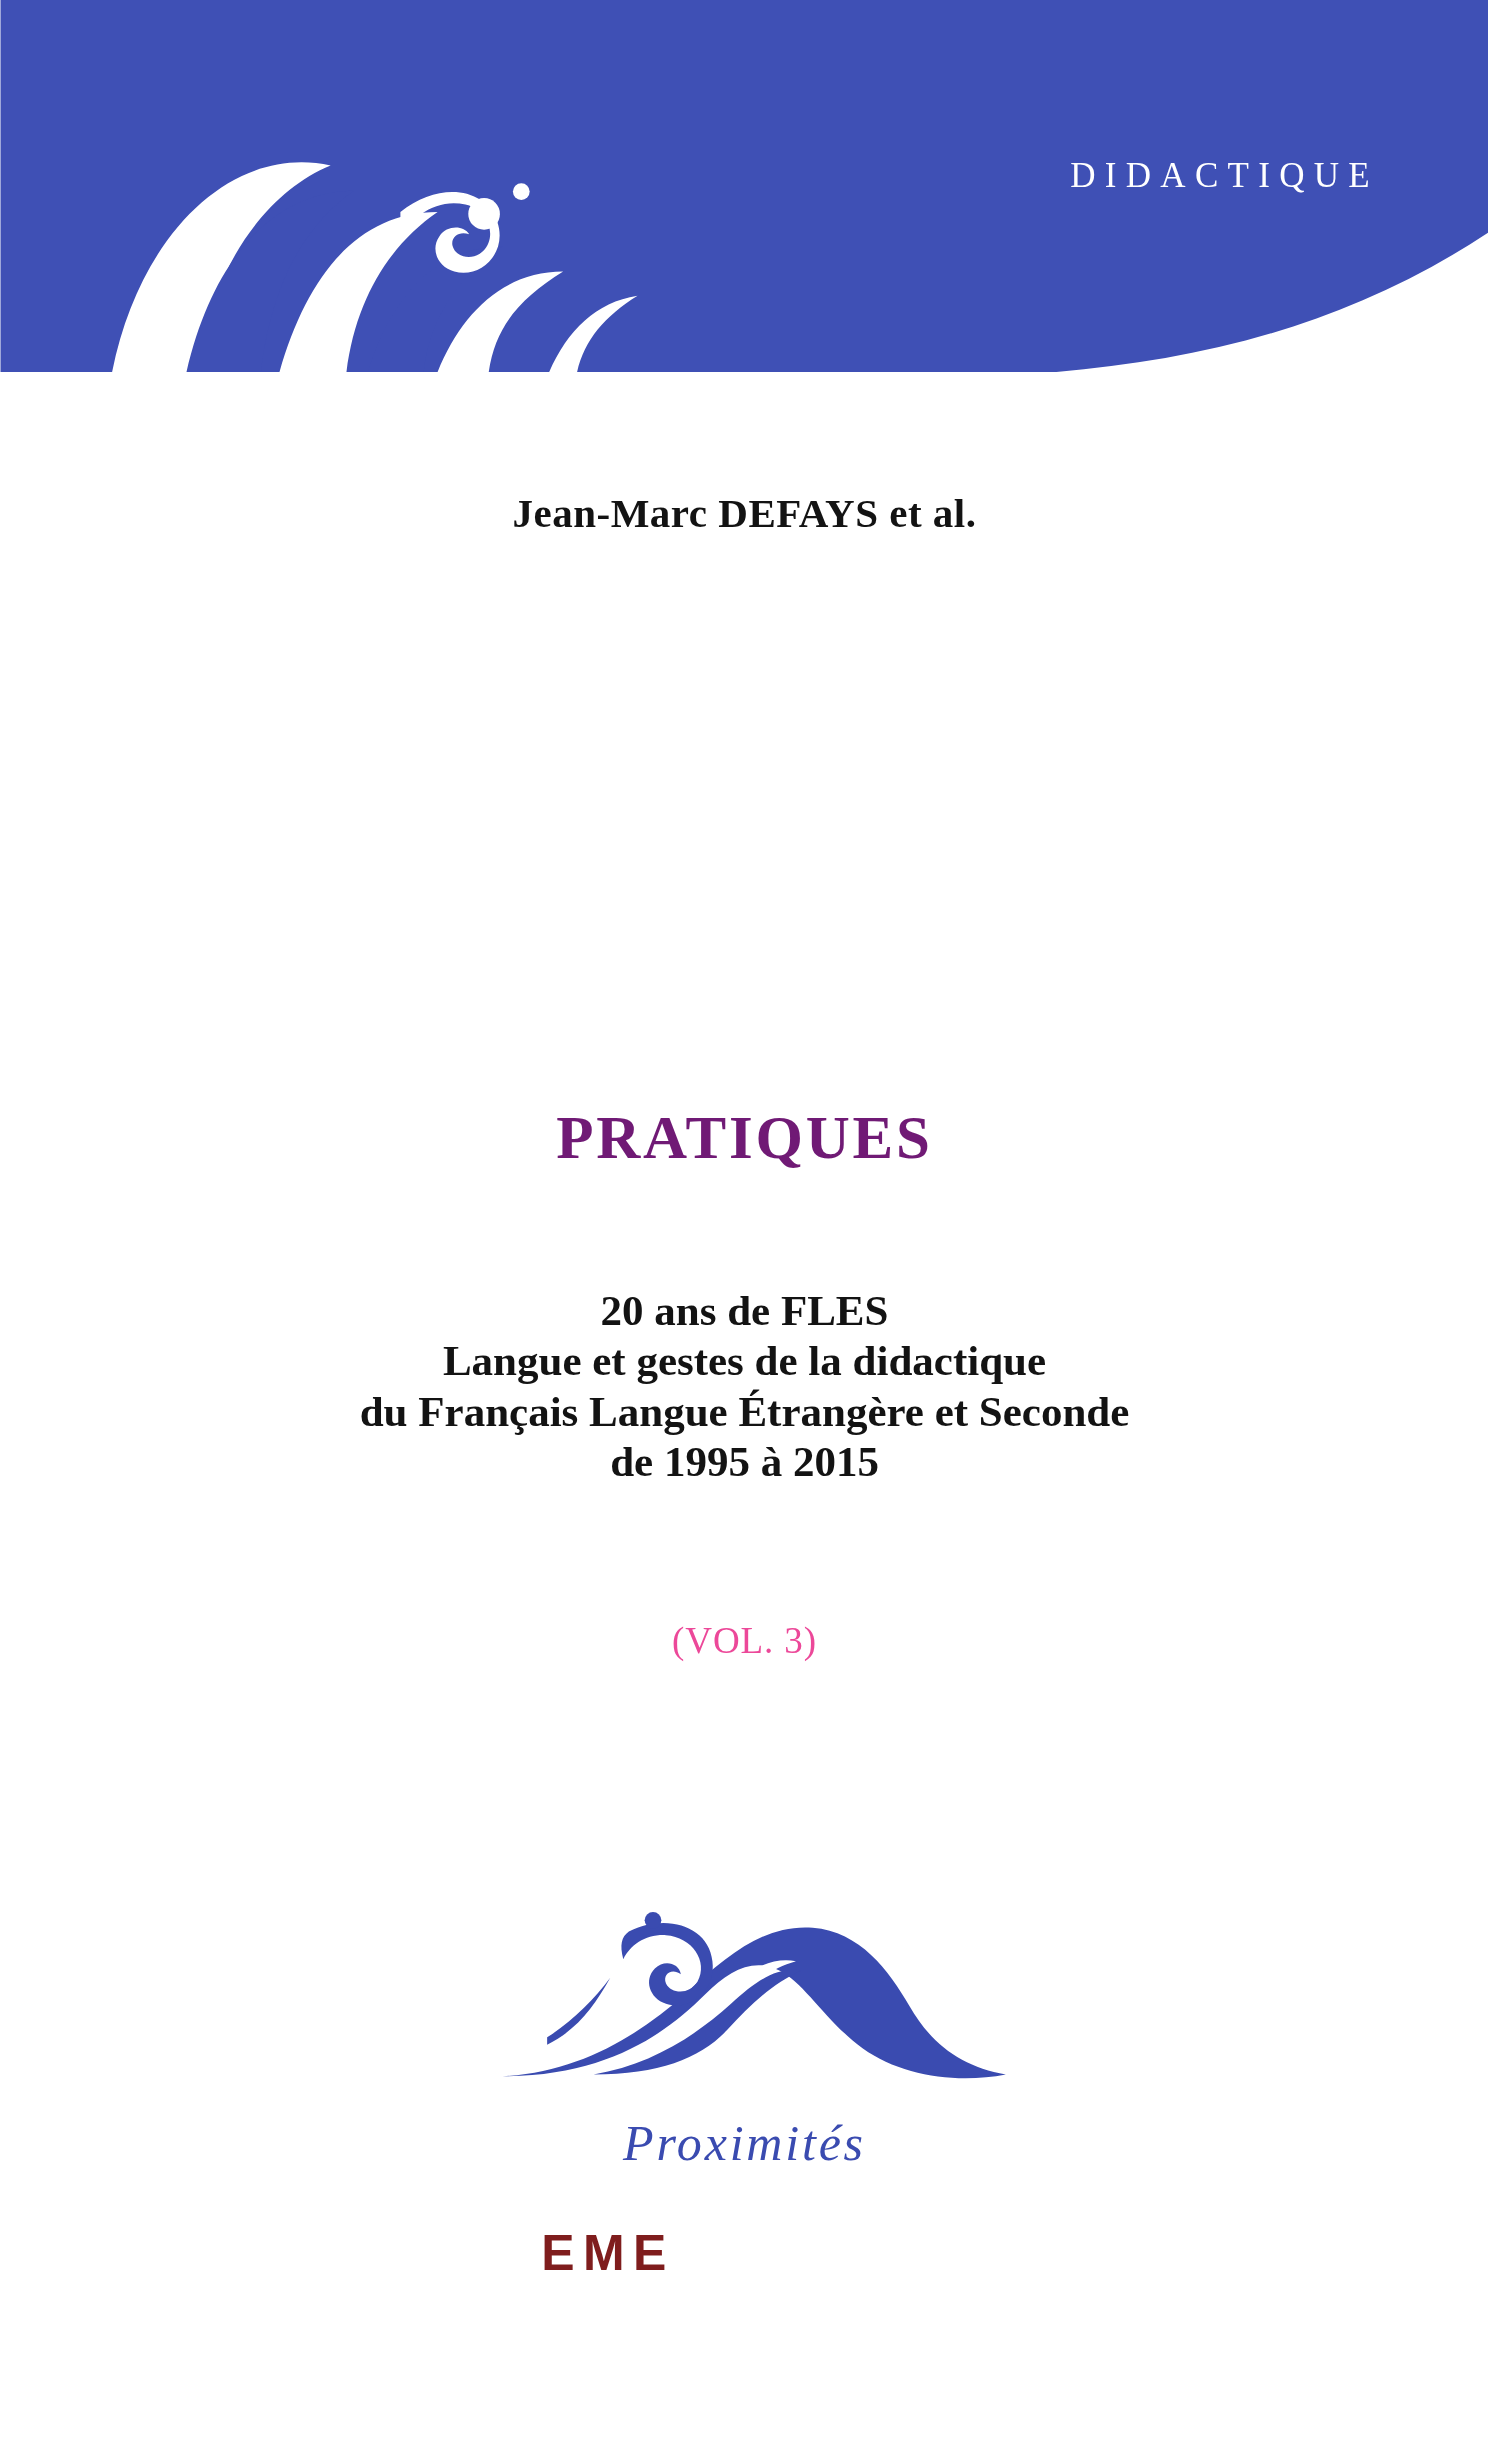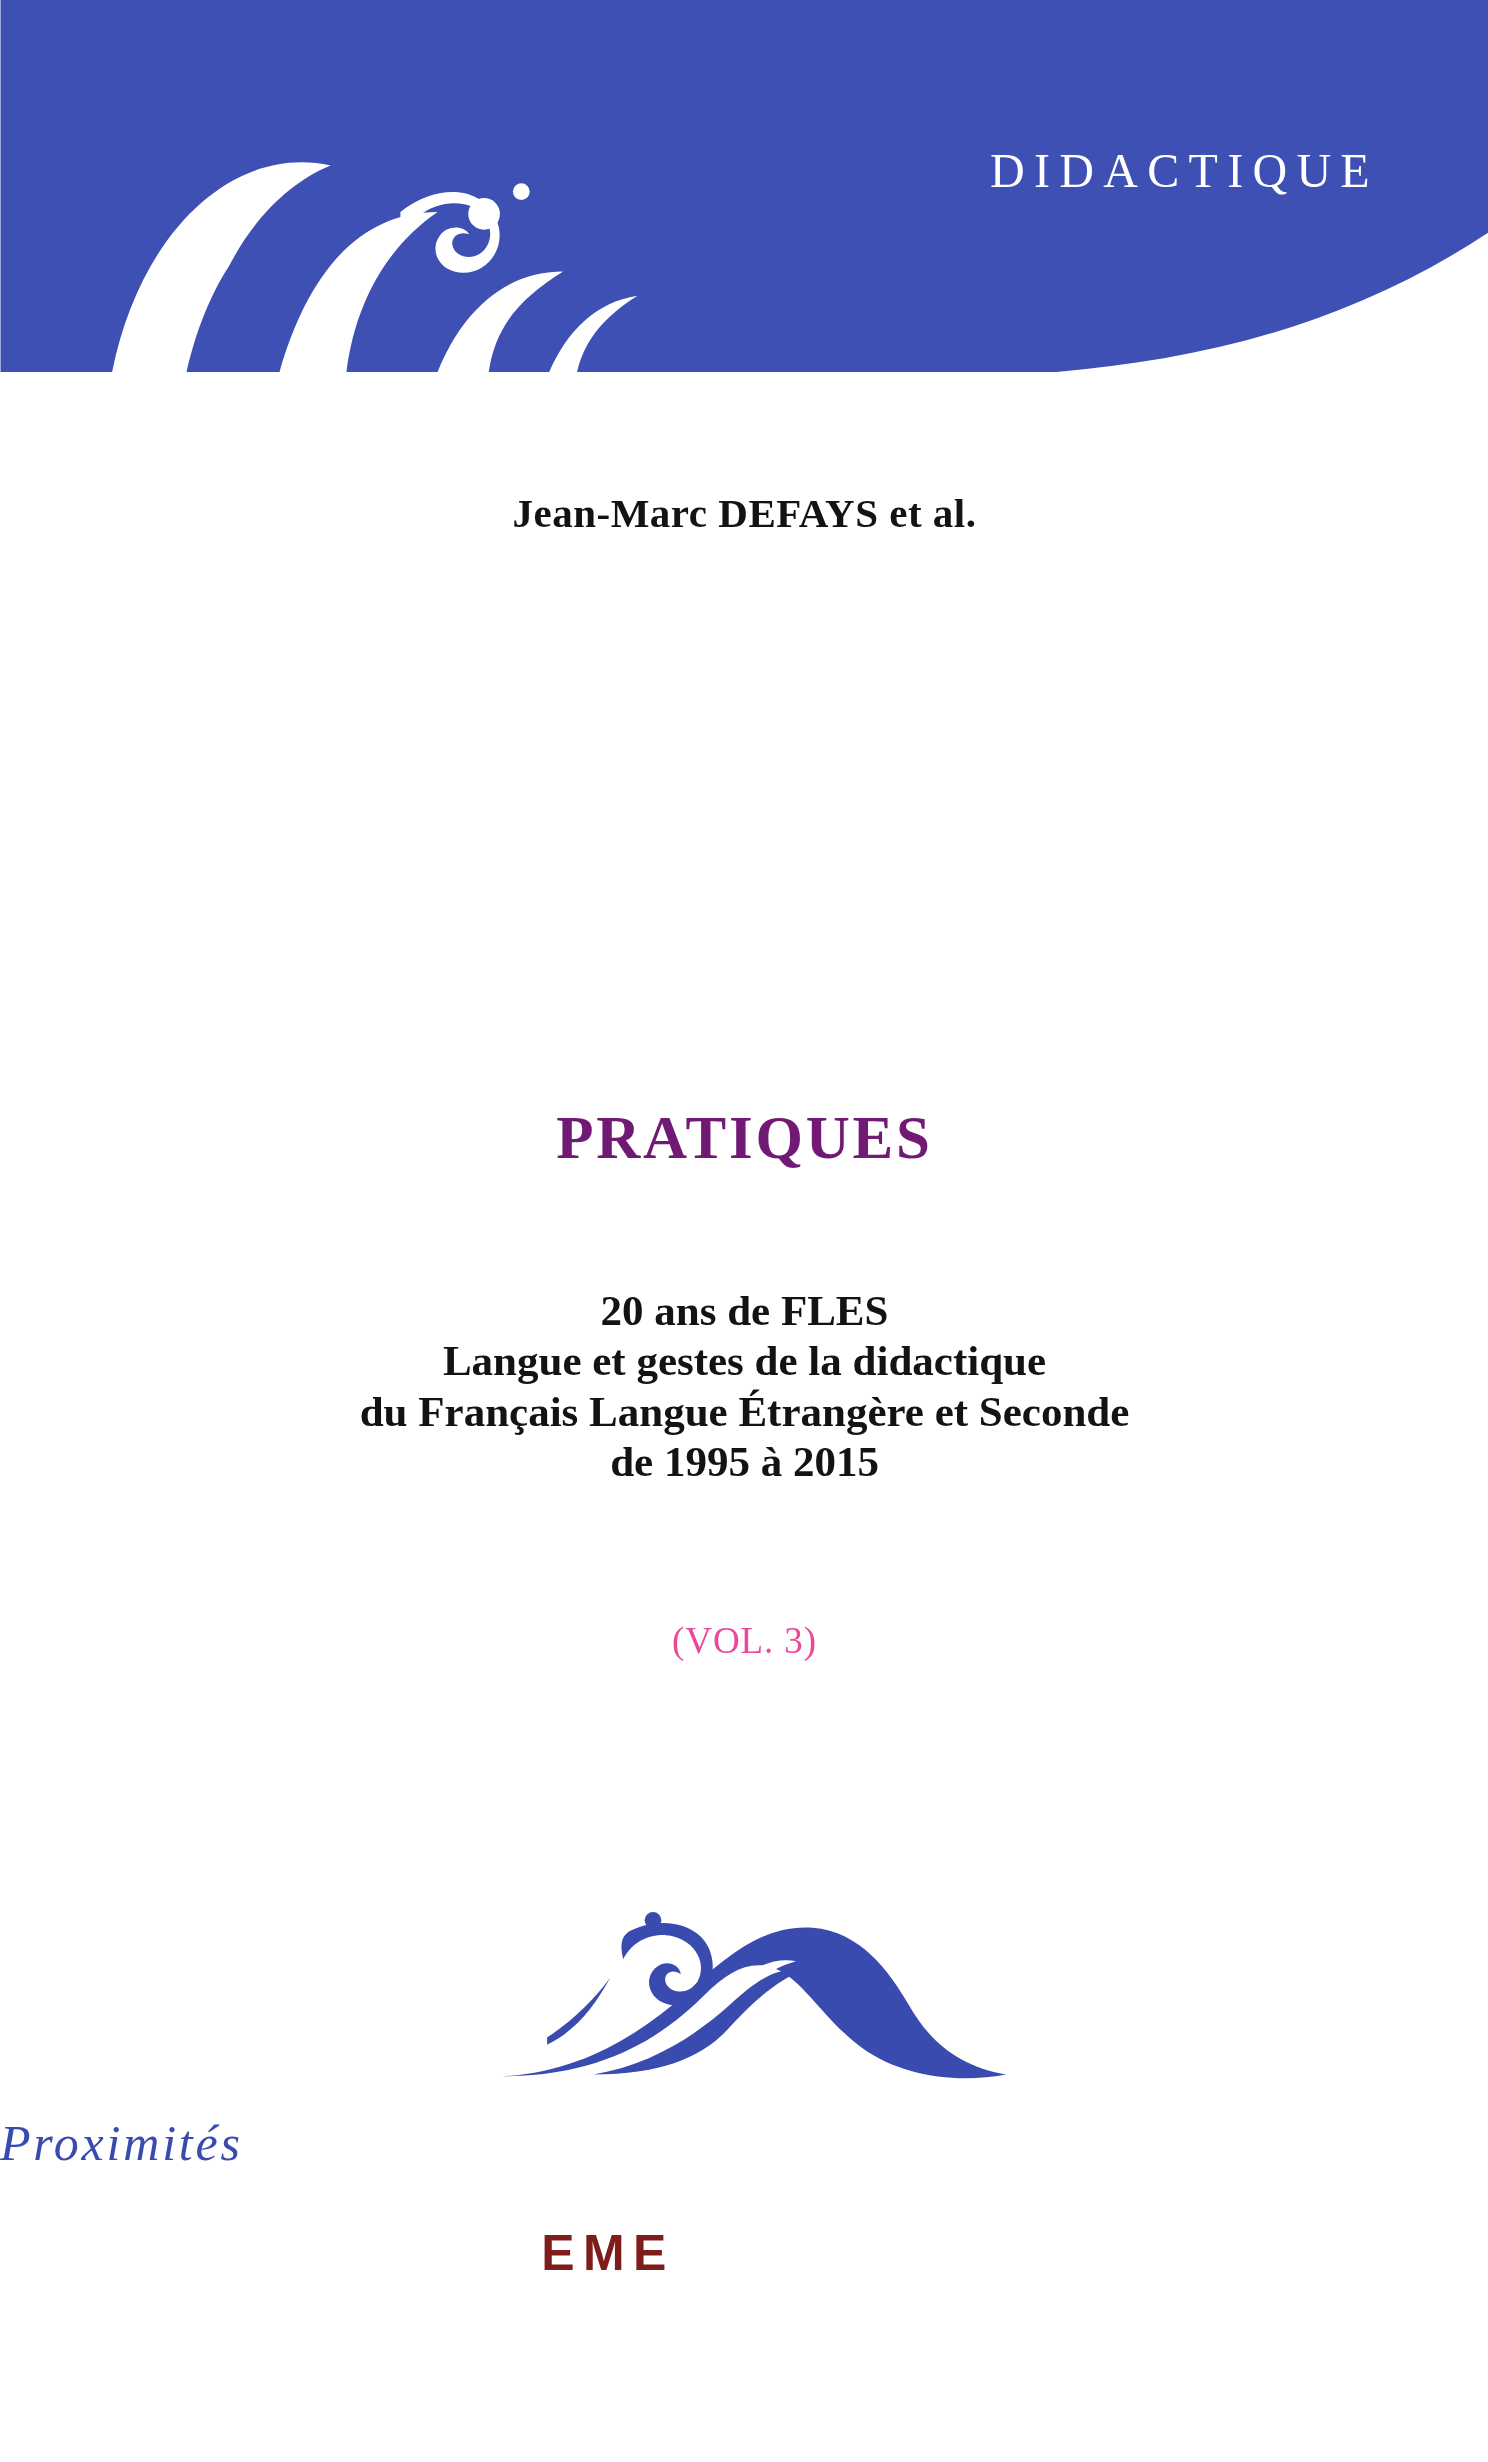--- a/index.html
+++ b/index.html
@@ -24,24 +24,24 @@
     width: 1489px;
     height: 372px;
     overflow: hidden;
   }
   .banner svg {
     display: block;
   }
   .banner-title {
     position: absolute;
     right: 110px;
-    top: 143px;
+    top: 156px;
     color: #ffffff;
     font-family: "Liberation Serif", serif;
-    font-size: 48px;
+    font-size: 35px;
     letter-spacing: 9.3px;
     font-weight: 400;
   }
 
   
   .author {
     position: absolute;
     left: 0;
     top: 489px;
     width: 1489px;
@@ -99,20 +99,21 @@
     left: 437px;
     top: 1898px;
     width: 614px;
     height: 195px;
   }
   .logo-word {
     position: absolute;
     left: 0;
     top: 2114px;
     width: 1489px;
+    text-align: center;
     font-family: "Liberation Serif", serif;
     font-style: italic;
     font-size: 50px;
     color: #3a4bb0;
     letter-spacing: 2.8px;
   }
   .publisher {
     position: absolute;
     left: 0;
     top: 2224px;

